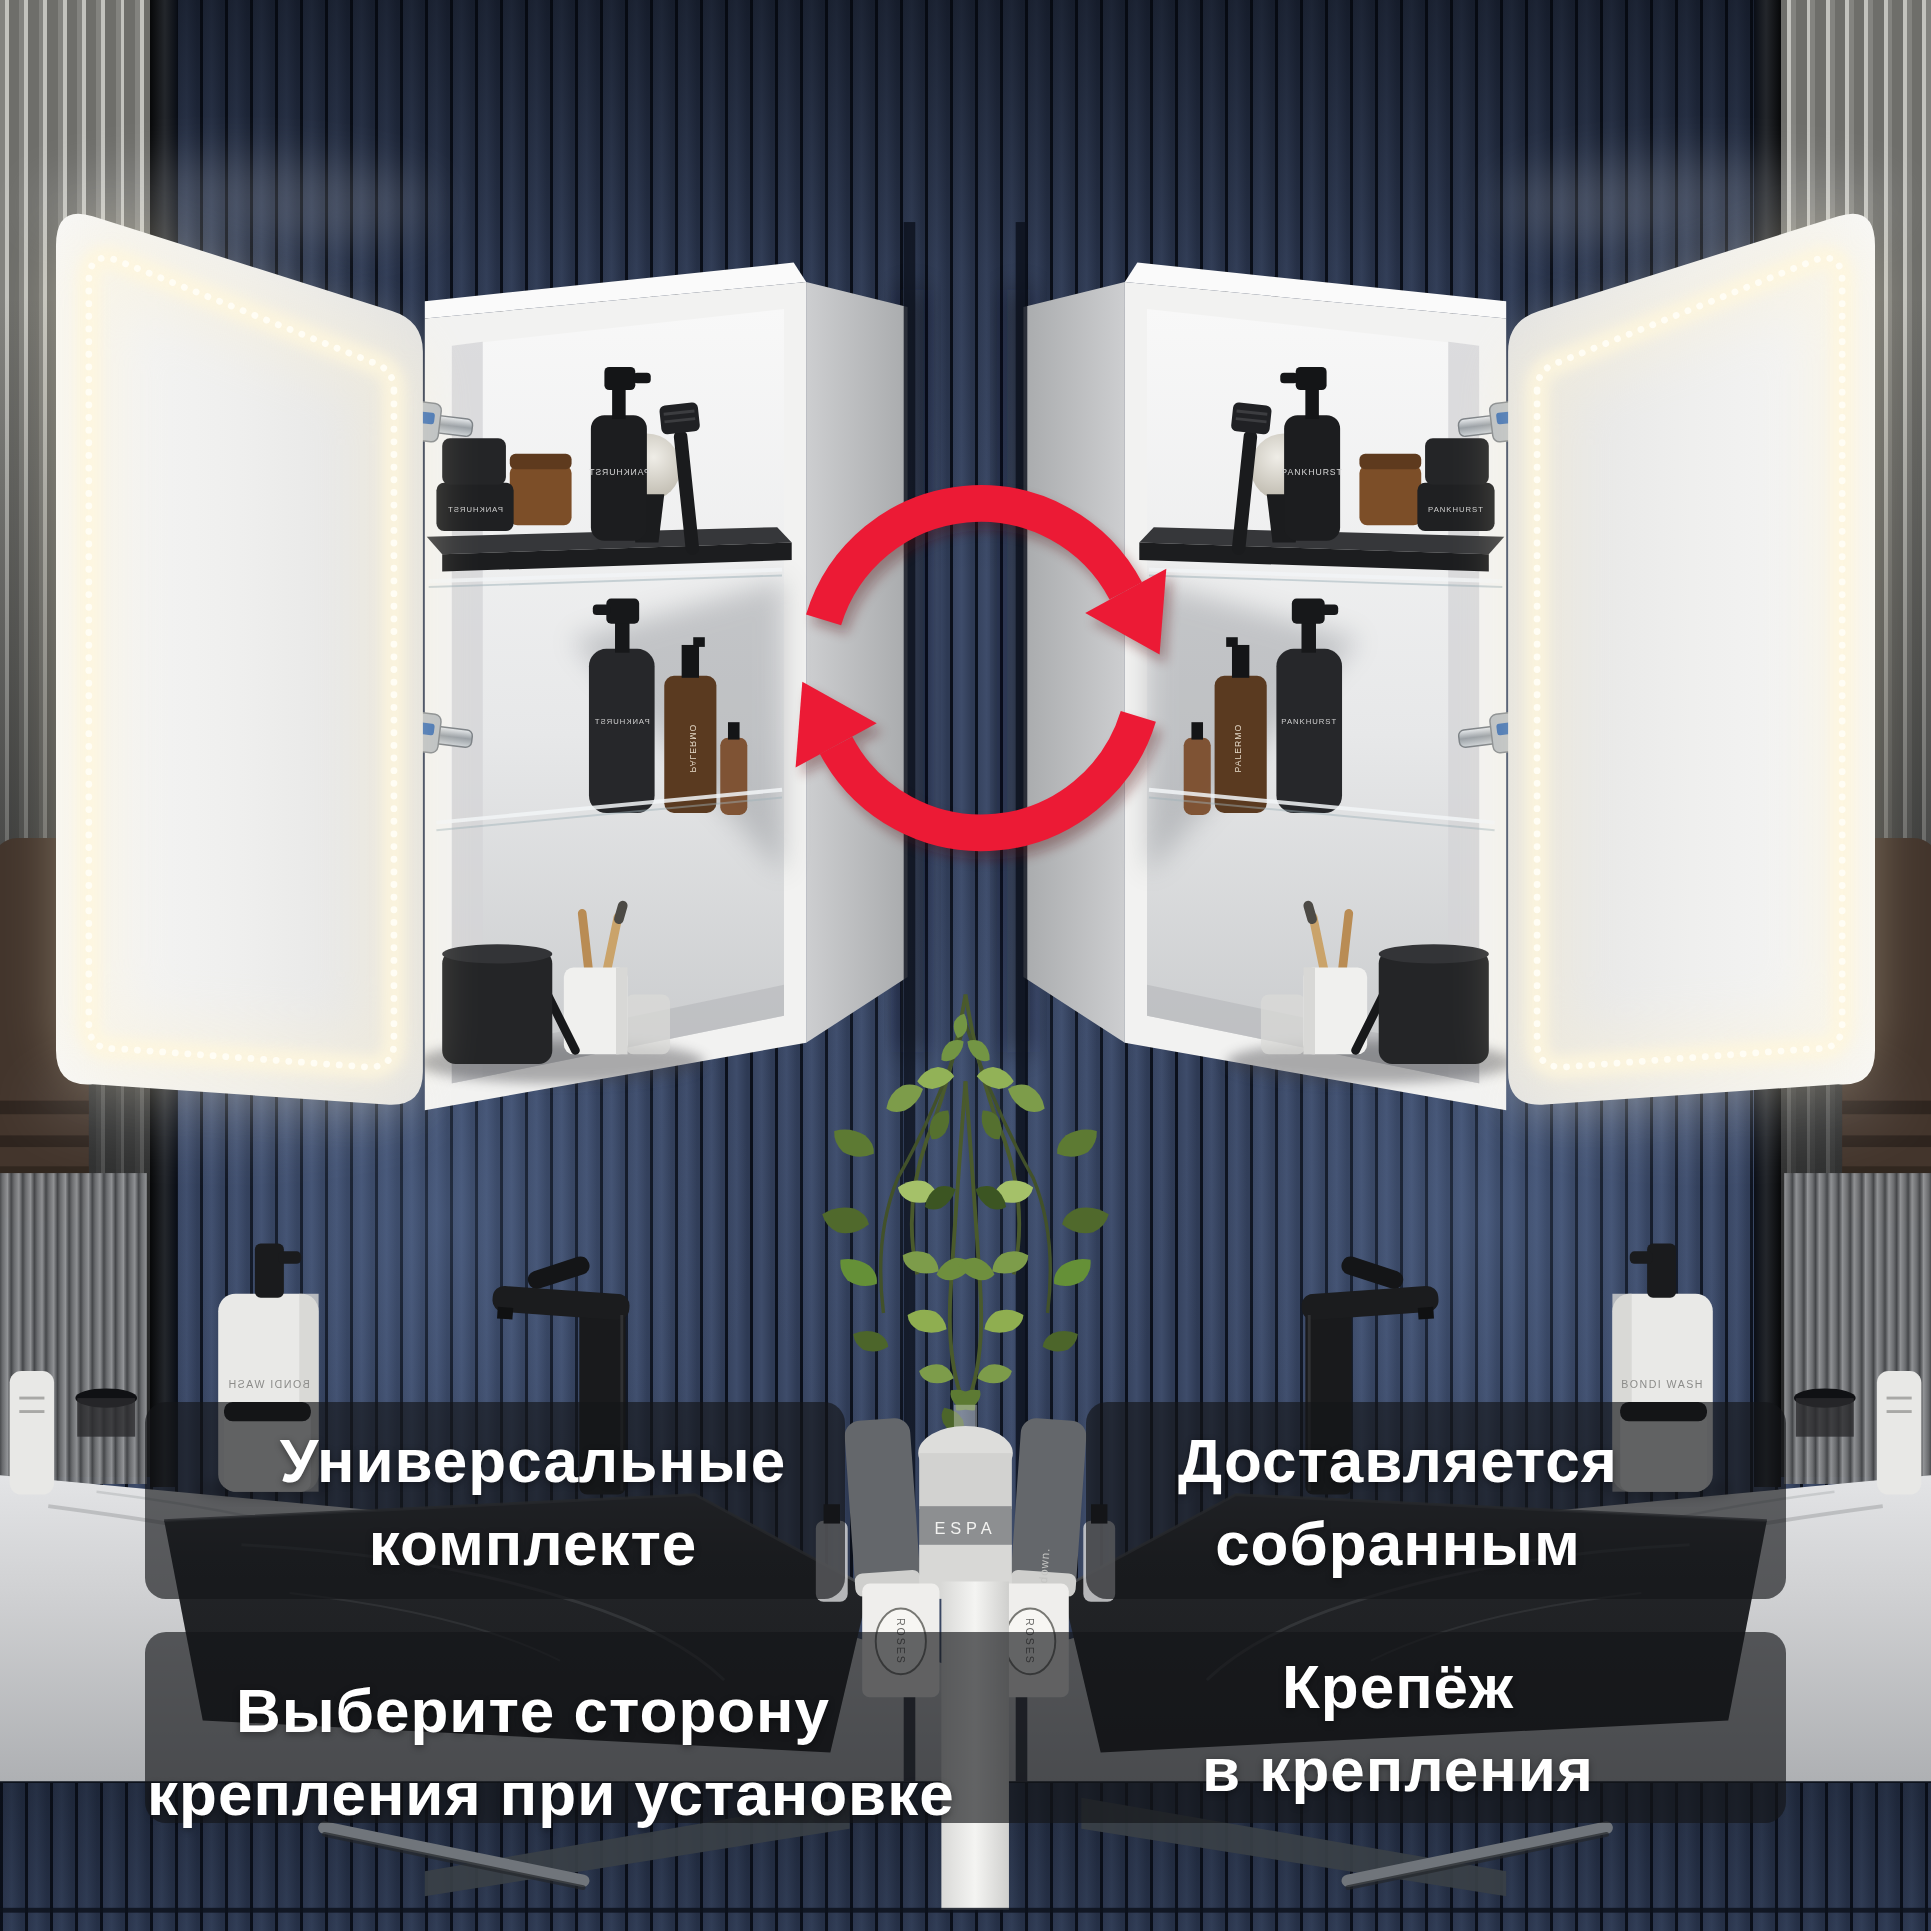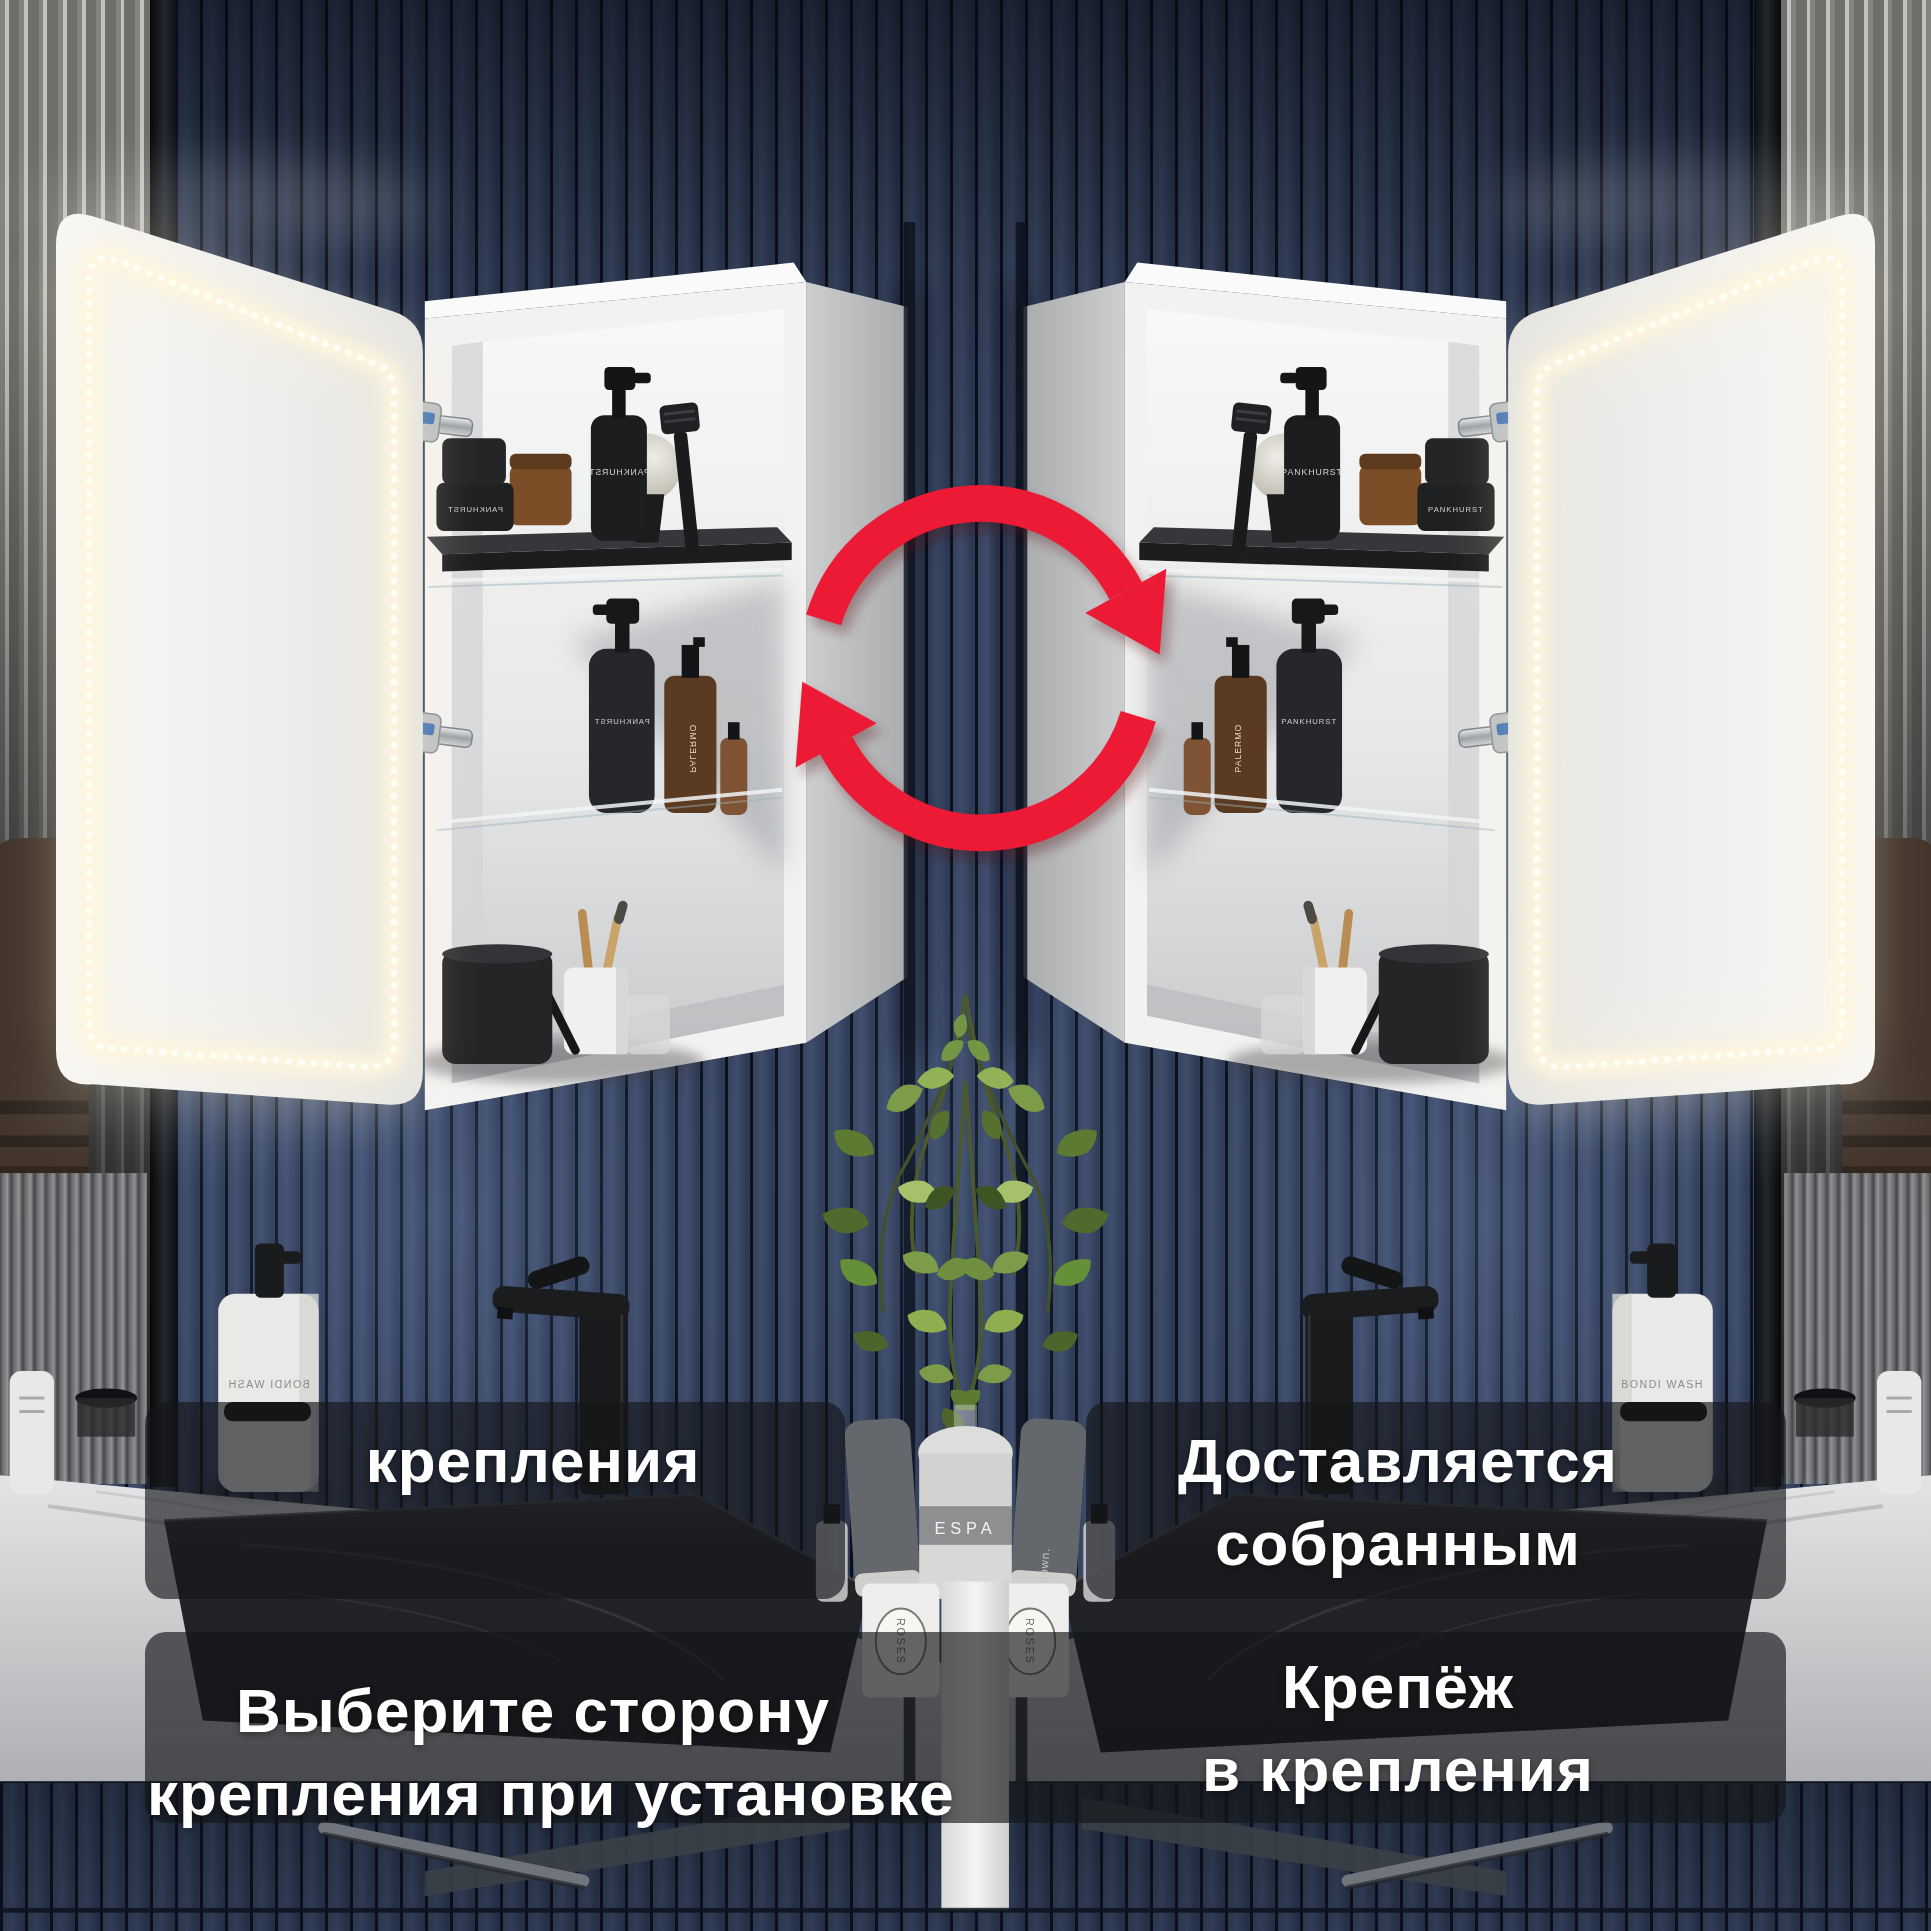--- a/index.html
+++ b/index.html
@@ -349,21 +349,22 @@
       <polygon points="1208,589 1124,635 1201,678" fill="#ec1a35"></polygon>
       <polygon points="824,795 908,749 831,706" fill="#ec1a35"></polygon>
     </g>
   </svg>
 
   <div class="banner tl"></div>
   <div class="banner tr"></div>
   <div class="banner bottom"></div>
 
   <div class="btext tl">
-    <div>крепления</div>
+    <div>Универсальные</div>
+    <div>комплекте</div>
   </div>
   <div class="btext tr">
     <div>Доставляется</div>
     <div>собранным</div>
   </div>
   <div class="btext bl">
     <div>Выберите сторону</div>
     <div>крепления при установке</div>
   </div>
   <div class="btext br">

